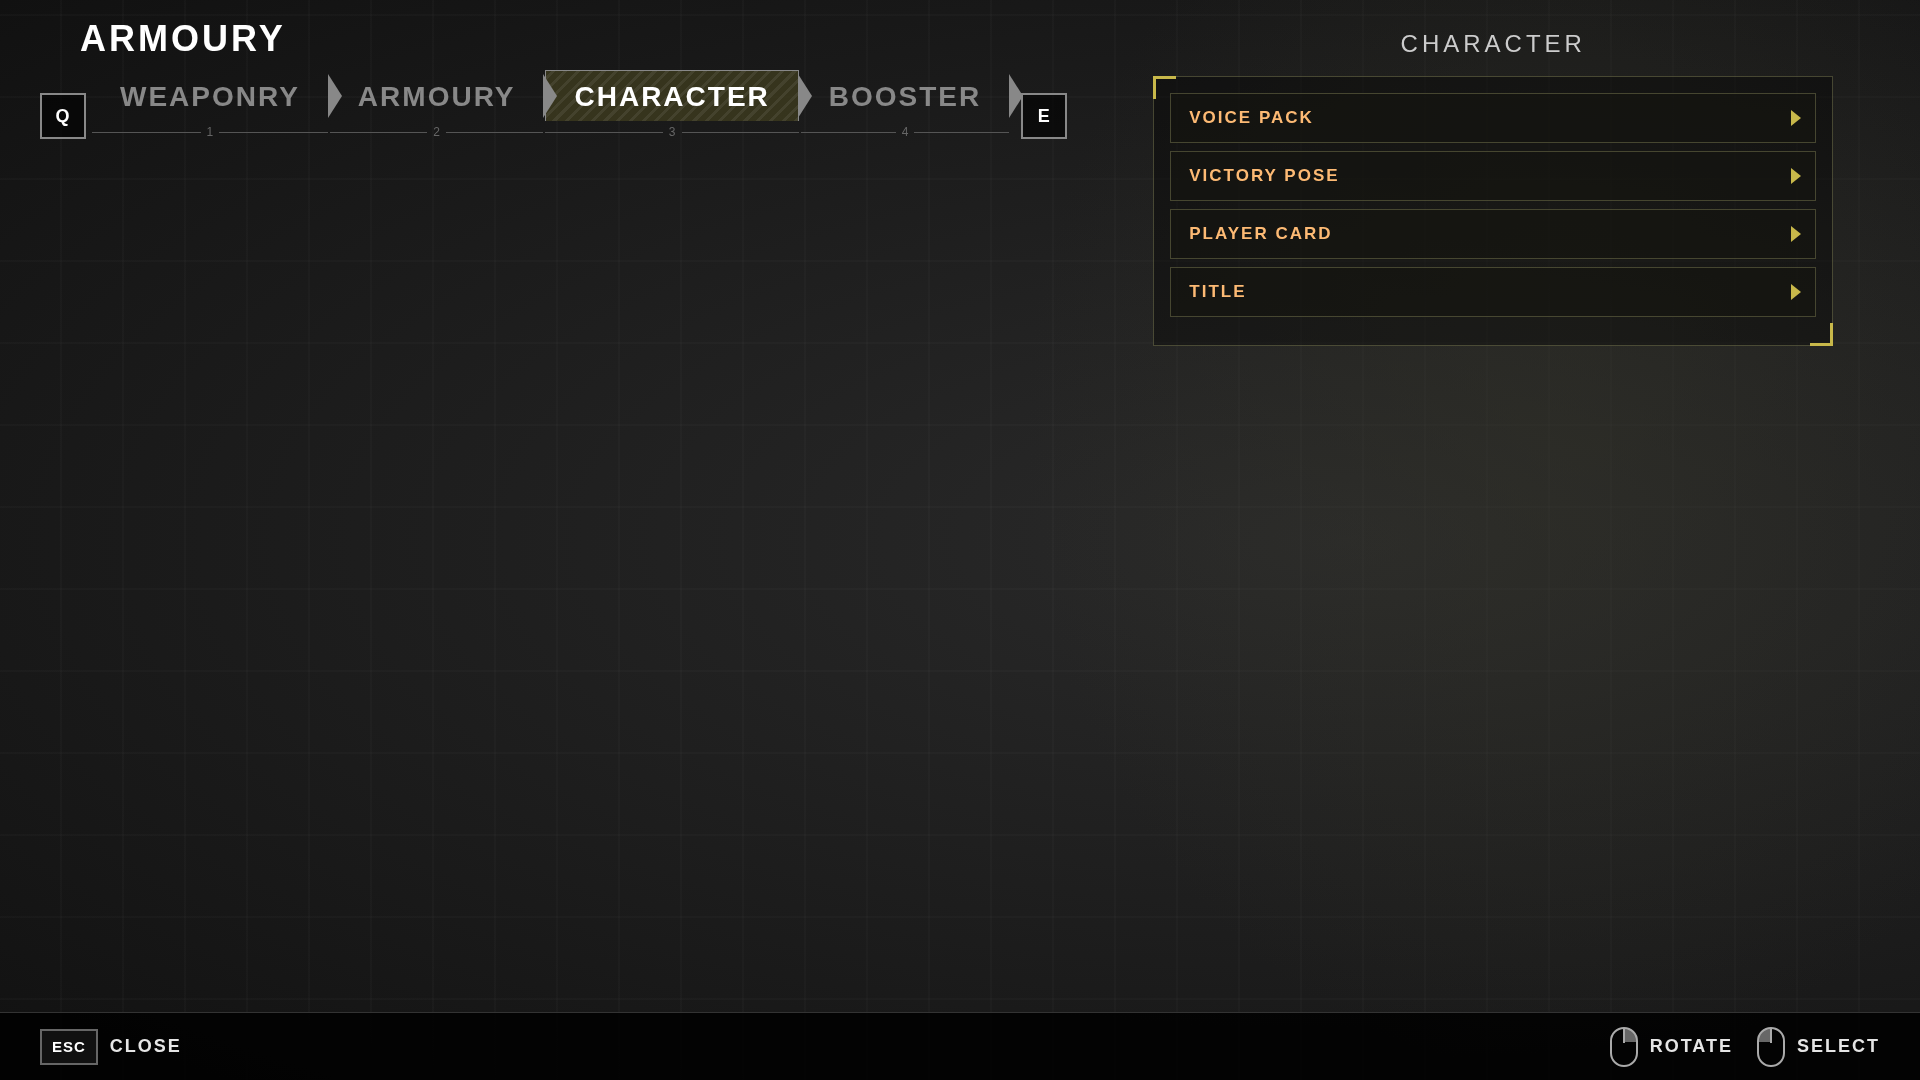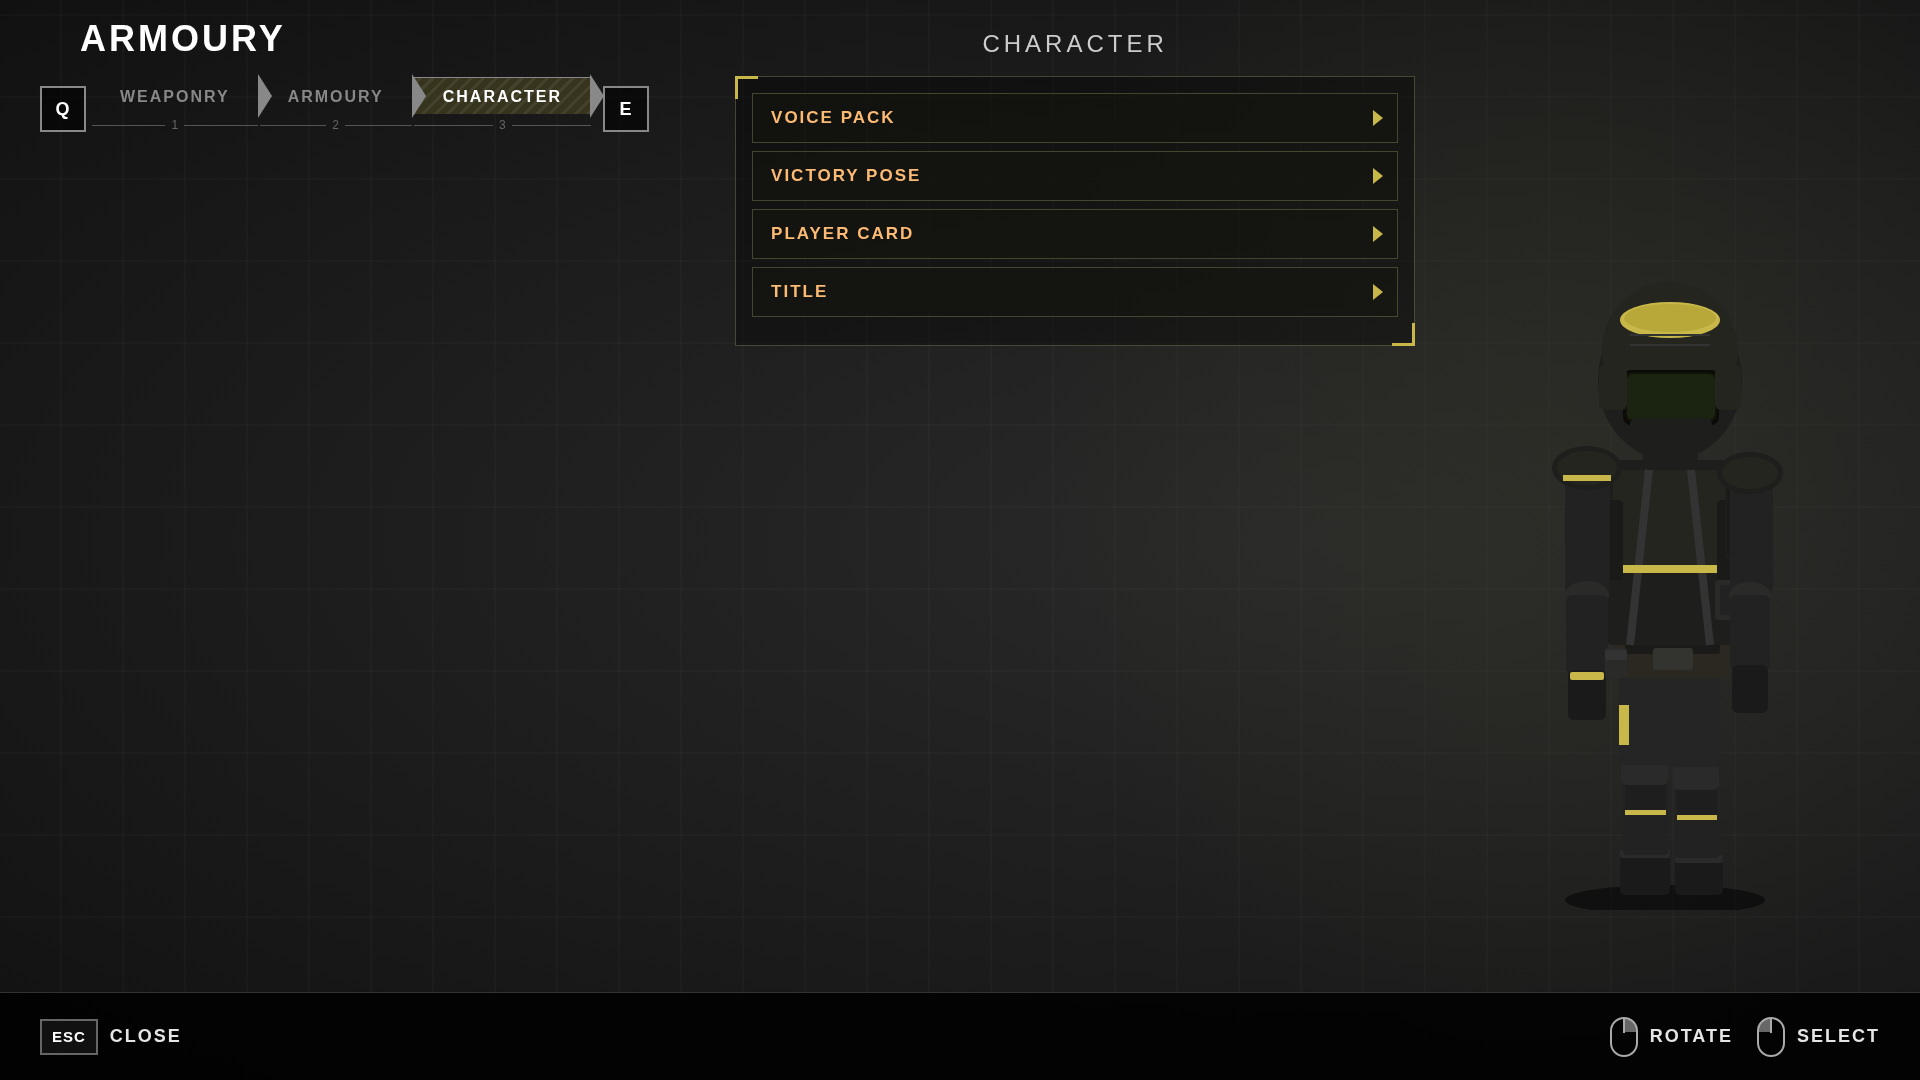--- a/index.html
+++ b/index.html
@@ -120,21 +120,21 @@
     .nav-tab-inner {
       padding: 10px 28px 8px 28px;
       position: relative;
       display: flex;
       align-items: center;
       gap: 10px;
     }
 
     .nav-tab-label {
       color: #888;
-      font-size: 16px;
+      font-size: 28px;
       font-weight: 700;
       letter-spacing: 2px;
       text-transform: uppercase;
       white-space: nowrap;
     }
 
     .nav-tab.active .nav-tab-label {
       color: #ffffff;
     }
 
@@ -341,21 +341,21 @@
       left: 50%;
       transform: translateX(-50%);
     }
 
     
     .bottom-bar {
       position: absolute;
       bottom: 0;
       left: 0;
       right: 0;
-      height: 88px;
+      height: 68px;
       background: rgba(0,0,0,0.85);
       border-top: 1px solid #333;
       display: flex;
       align-items: center;
       padding: 0 40px;
       justify-content: space-between;
     }
 
     .bottom-hint {
       display: flex;
@@ -461,20 +461,31 @@
             <span class="nav-tab-label">CHARACTER</span>
             <div class="nav-tab-arrow"></div>
           </div>
           <div class="nav-tab-number-row">
             <div class="tab-line"></div>
             <span class="tab-num-label">3</span>
             <div class="tab-line"></div>
           </div>
         </div>
 
+        <div class="nav-tab">
+          <div class="nav-tab-inner">
+            <span class="nav-tab-label">BOOSTER</span>
+            <div class="nav-tab-arrow"></div>
+          </div>
+          <div class="nav-tab-number-row">
+            <div class="tab-line"></div>
+            <span class="tab-num-label">4</span>
+            <div class="tab-line"></div>
+          </div>
+        </div>
 
 
       </div>
 
       <div class="nav-key-btn" style="margin-left:10px;">E</div>
     </div>
   </div>
 
   <div class="content">
 

